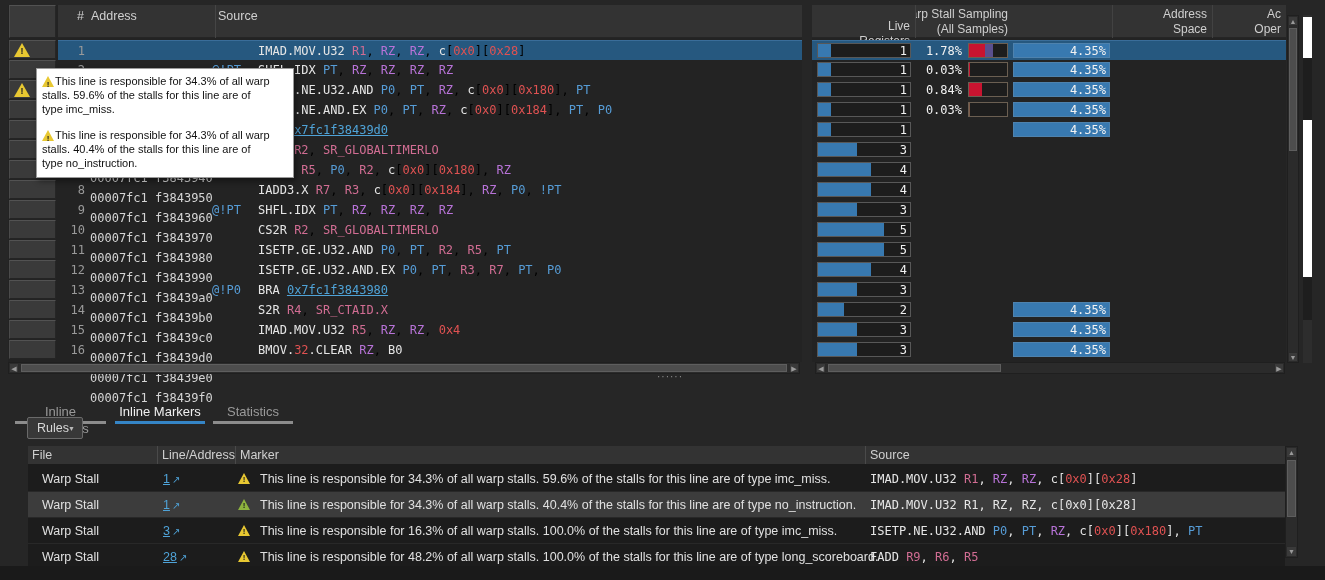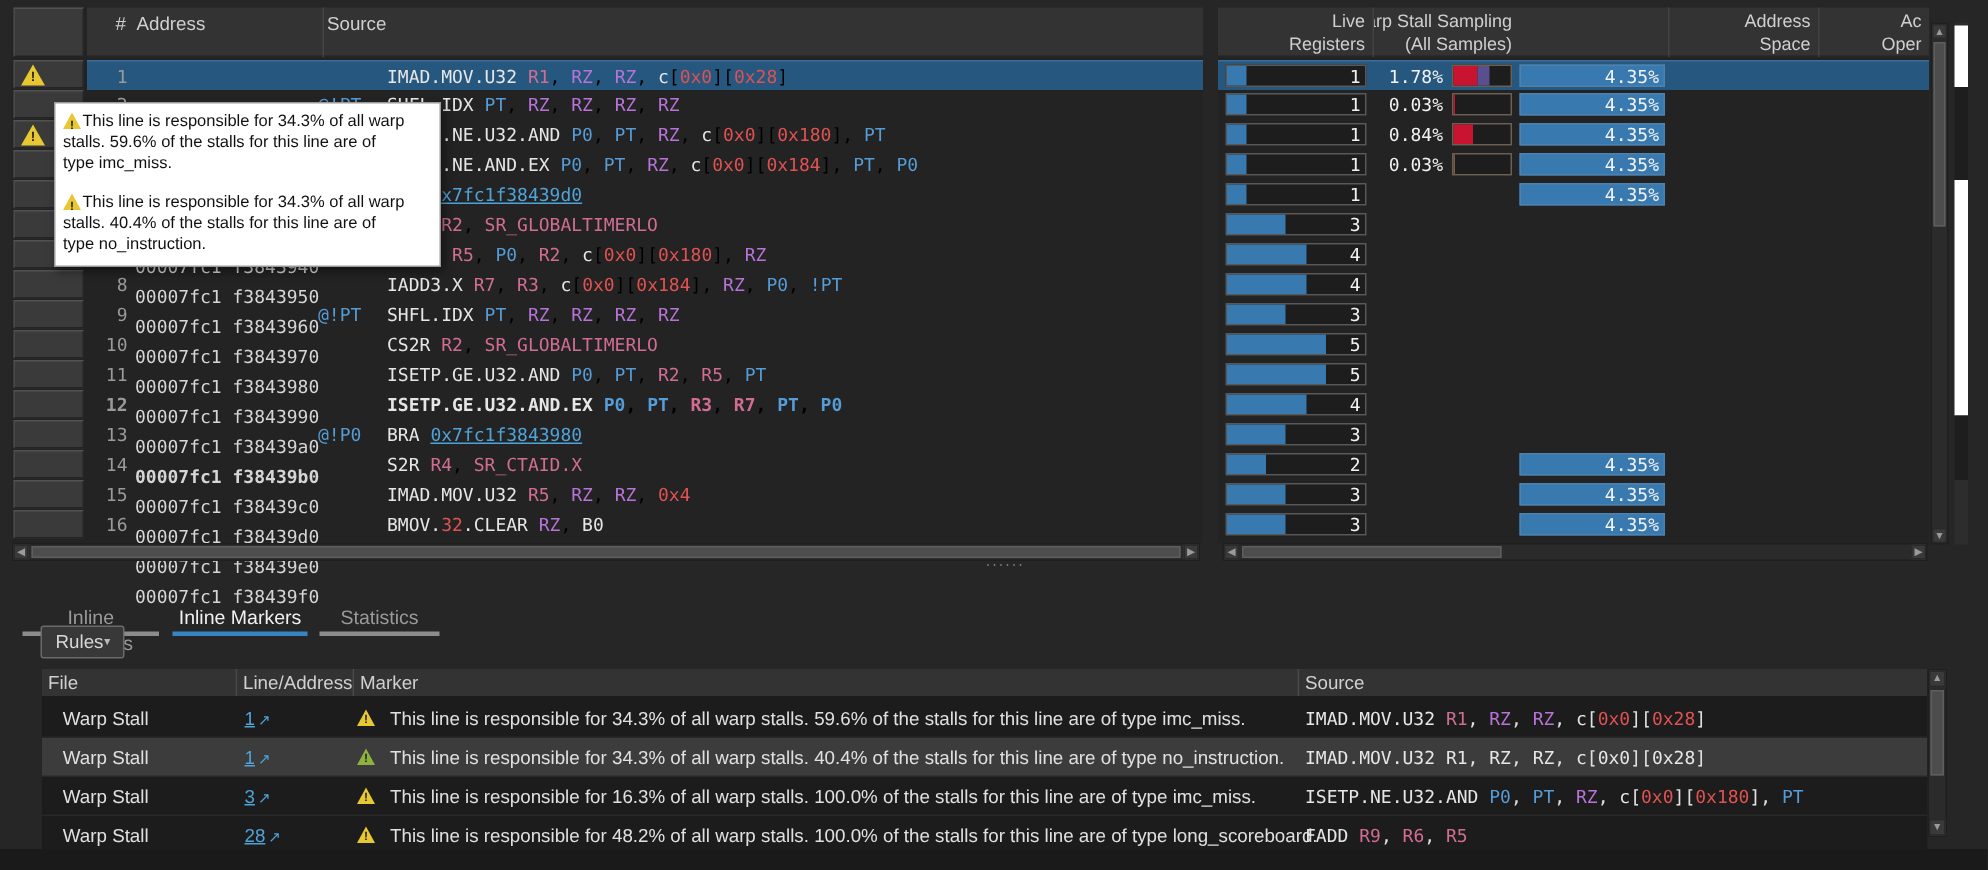--- a/index.html
+++ b/index.html
@@ -117,21 +117,21 @@
         <div class="src-row" style="top: 55px;"><span class="src-num">2</span><span class="src-addr">00007fc1 f3843910</span><span class="src-pred">@!PT</span><span class="src-instr"><span class="t-op">SHFL.IDX</span> <span class="t-pred">PT</span>, <span class="t-rz">RZ</span>, <span class="t-rz">RZ</span>, <span class="t-rz">RZ</span>, <span class="t-rz">RZ</span></span></div>
         <div class="src-row" style="top: 75px;"><span class="src-num">3</span><span class="src-addr">00007fc1 f3843920</span><span class="src-instr"><span class="t-op">ISETP.NE.U32.AND</span> <span class="t-pred">P0</span>, <span class="t-pred">PT</span>, <span class="t-rz">RZ</span>, <span class="t-op">c</span>[<span class="t-num">0x0</span>][<span class="t-num">0x180</span>], <span class="t-pred">PT</span></span></div>
         <div class="src-row" style="top: 95px;"><span class="src-num">4</span><span class="src-addr">00007fc1 f3843930</span><span class="src-instr"><span class="t-op">ISETP.NE.AND.EX</span> <span class="t-pred">P0</span>, <span class="t-pred">PT</span>, <span class="t-rz">RZ</span>, <span class="t-op">c</span>[<span class="t-num">0x0</span>][<span class="t-num">0x184</span>], <span class="t-pred">PT</span>, <span class="t-pred">P0</span></span></div>
         <div class="src-row" style="top: 115px;"><span class="src-num">5</span><span class="src-addr">00007fc1 f3843940</span><span class="src-pred">@P0</span><span class="src-instr"><span class="t-op">BRA</span> <span class="t-lnk">0x7fc1f38439d0</span></span></div>
         <div class="src-row" style="top: 135px;"><span class="src-num">6</span><span class="src-addr">00007fc1 f3843950</span><span class="src-instr"><span class="t-op">CS2R</span> <span class="t-reg">R2</span>, <span class="t-reg">SR_GLOBALTIMERLO</span></span></div>
         <div class="src-row" style="top: 155px;"><span class="src-num">7</span><span class="src-addr">00007fc1 f3843960</span><span class="src-instr"><span class="t-op">IADD3</span> <span class="t-reg">R5</span>, <span class="t-pred">P0</span>, <span class="t-reg">R2</span>, <span class="t-op">c</span>[<span class="t-num">0x0</span>][<span class="t-num">0x180</span>], <span class="t-rz">RZ</span></span></div>
         <div class="src-row" style="top: 175px;"><span class="src-num">8</span><span class="src-addr">00007fc1 f3843970</span><span class="src-instr"><span class="t-op">IADD3.X</span> <span class="t-reg">R7</span>, <span class="t-reg">R3</span>, <span class="t-op">c</span>[<span class="t-num">0x0</span>][<span class="t-num">0x184</span>], <span class="t-rz">RZ</span>, <span class="t-pred">P0</span>, <span class="t-pred">!PT</span></span></div>
         <div class="src-row" style="top: 195px;"><span class="src-num">9</span><span class="src-addr">00007fc1 f3843980</span><span class="src-pred">@!PT</span><span class="src-instr"><span class="t-op">SHFL.IDX</span> <span class="t-pred">PT</span>, <span class="t-rz">RZ</span>, <span class="t-rz">RZ</span>, <span class="t-rz">RZ</span>, <span class="t-rz">RZ</span></span></div>
         <div class="src-row" style="top: 215px;"><span class="src-num">10</span><span class="src-addr">00007fc1 f3843990</span><span class="src-instr"><span class="t-op">CS2R</span> <span class="t-reg">R2</span>, <span class="t-reg">SR_GLOBALTIMERLO</span></span></div>
         <div class="src-row" style="top: 235px;"><span class="src-num">11</span><span class="src-addr">00007fc1 f38439a0</span><span class="src-instr"><span class="t-op">ISETP.GE.U32.AND</span> <span class="t-pred">P0</span>, <span class="t-pred">PT</span>, <span class="t-reg">R2</span>, <span class="t-reg">R5</span>, <span class="t-pred">PT</span></span></div>
-        <div class="src-row" style="top: 255px; font-weight: bold;"><span class="src-num">12</span><span class="src-addr">00007fc1 f38439b0</span><span class="src-instr"><span class="t-op">ISETP.GE.U32.AND.EX</span> <span class="t-pred">P0</span>, <span class="t-pred">PT</span>, <span class="t-reg">R3</span>, <span class="t-reg">R7</span>, <span class="t-pred">PT</span>, <span class="t-pred">P0</span></span></div>
+        <div class="src-row" style="top: 255px;"><span class="src-num">12</span><span class="src-addr">00007fc1 f38439b0</span><span class="src-instr"><span class="t-op">ISETP.GE.U32.AND.EX</span> <span class="t-pred">P0</span>, <span class="t-pred">PT</span>, <span class="t-reg">R3</span>, <span class="t-reg">R7</span>, <span class="t-pred">PT</span>, <span class="t-pred">P0</span></span></div>
         <div class="src-row" style="top: 275px;"><span class="src-num">13</span><span class="src-addr">00007fc1 f38439c0</span><span class="src-pred">@!P0</span><span class="src-instr"><span class="t-op">BRA</span> <span class="t-lnk">0x7fc1f3843980</span></span></div>
         <div class="src-row" style="top: 295px;"><span class="src-num">14</span><span class="src-addr">00007fc1 f38439d0</span><span class="src-instr"><span class="t-op">S2R</span> <span class="t-reg">R4</span>, <span class="t-reg">SR_CTAID.X</span></span></div>
         <div class="src-row" style="top: 315px;"><span class="src-num">15</span><span class="src-addr">00007fc1 f38439e0</span><span class="src-instr"><span class="t-op">IMAD.MOV.U32</span> <span class="t-reg">R5</span>, <span class="t-rz">RZ</span>, <span class="t-rz">RZ</span>, <span class="t-num">0x4</span></span></div>
         <div class="src-row" style="top: 335px;"><span class="src-num">16</span><span class="src-addr">00007fc1 f38439f0</span><span class="src-instr"><span class="t-op">BMOV.<span class="t-num">32</span>.CLEAR</span> <span class="t-rz">RZ</span>, <span class="t-op">B0</span></span></div>
       </div>
   <div class="gutter-box" style="top: 35px; height: 19px;">
         <span class="tri" style="position: absolute; left: 4px; top: 2px;">
           <i>!</i>
         </span>
       </div>
@@ -151,21 +151,21 @@
       <div class="gutter-box" style="top: 235px; height: 19px;"></div>
       <div class="gutter-box" style="top: 255px; height: 19px;"></div>
       <div class="gutter-box" style="top: 275px; height: 19px;"></div>
       <div class="gutter-box" style="top: 295px; height: 19px;"></div>
       <div class="gutter-box" style="top: 315px; height: 19px;"></div>
       <div class="gutter-box" style="top: 335px; height: 19px;"></div>
     </div>
 
   <div id="right-panel" class="abs">
     <div class="rp-header" id="rp-header">
-        <div class="rp-hcell" style="left: 0px; width: 103px; border-left: none;">
+        <div class="rp-hcell" style="left: 0px; width: 103px; border-left: none; margin-top: 12px;">
           <span class="l1">Live</span>
           <span class="l2">Registers</span>
         </div>
         <div class="rp-hcell" style="left: 103px; width: 98px;">
           <span class="l1">arp Stall Sampling</span>
           <span class="l2">(All Samples)</span>
         </div>
         <div class="rp-hcell" style="left: 300px; width: 100px;">
           <span class="l1">Address</span>
           <span class="l2">Space</span>

